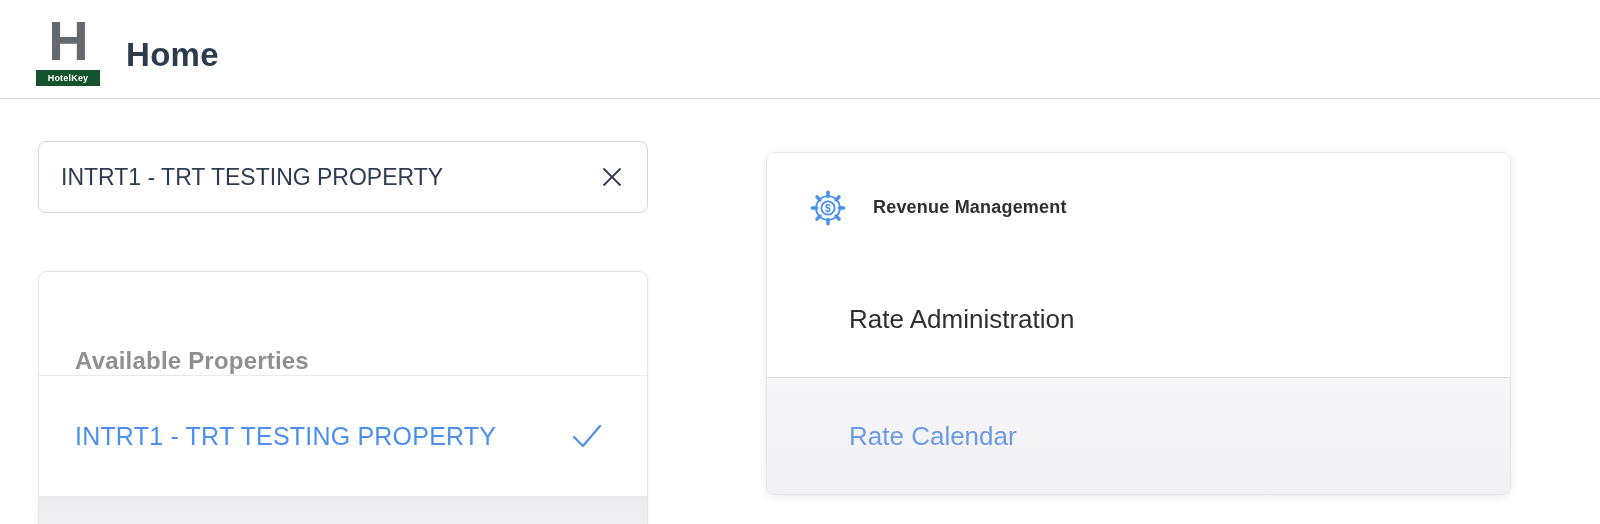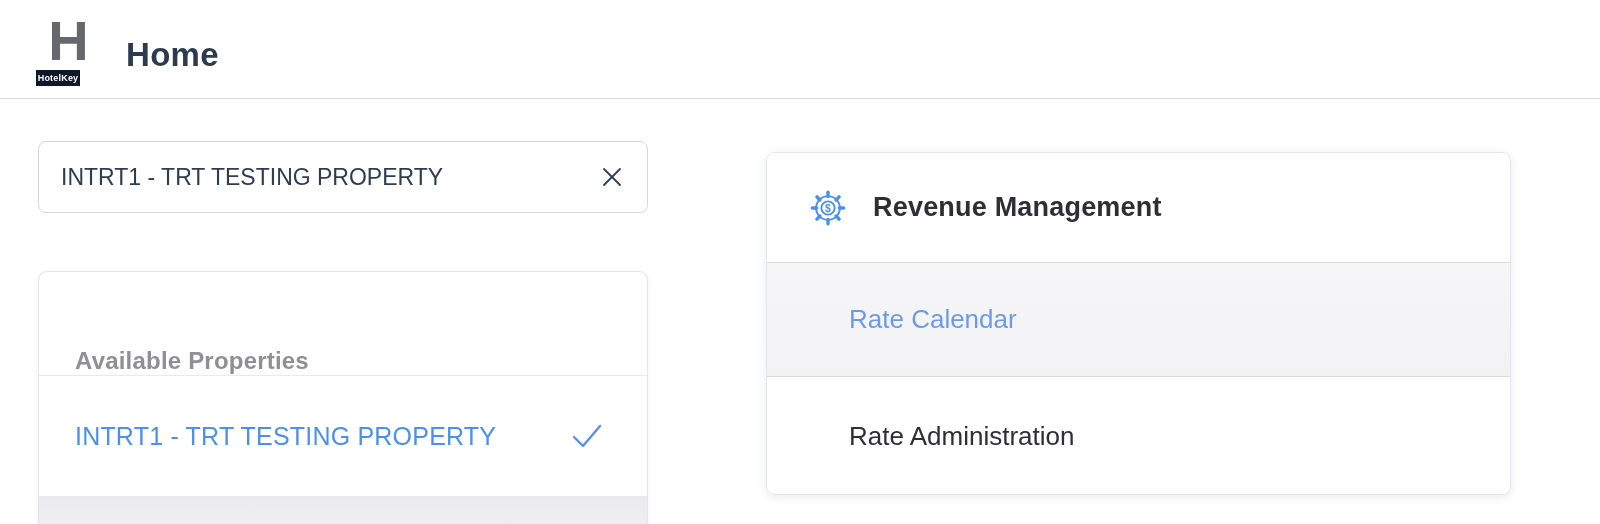--- a/index.html
+++ b/index.html
@@ -40,23 +40,23 @@
     font-weight: 700;
     line-height: 58px;
     color: #65696e;
     text-align: center;
     letter-spacing: -1px;
   }
   .logo-ribbon {
     position: absolute;
     left: 0;
     top: 58px;
-    width: 44px;
+    width: 64px;
     height: 16px;
-    background: #0f172a;
+    background: #14532d;
     color: #ffffff;
     font-size: 9px;
     font-weight: 700;
     line-height: 16px;
     text-align: center;
     letter-spacing: 0.2px;
   }
   .page-title {
     position: absolute;
     left: 118px;
@@ -175,21 +175,21 @@
   .menu-header {
     height: 109px;
     display: flex;
     align-items: center;
     padding-left: 42px;
     box-sizing: border-box;
     background: #ffffff;
   }
   .menu-title {
     margin-left: 26px;
-    font-size: 27px;
+    font-size: 18px;
     font-weight: 700;
     color: #2e2e33;
     letter-spacing: 0.2px;
   }
   .menu-item {
     height: 115px;
     display: flex;
     align-items: center;
     padding-left: 82px;
     box-sizing: border-box;
@@ -258,21 +258,21 @@
           <line x1="31.7" y1="8.3" x2="28.5" y2="11.5" stroke-width="3.6"></line>
           <line x1="8.3" y1="31.7" x2="11.5" y2="28.5" stroke-width="3.6"></line>
           <line x1="31.7" y1="31.7" x2="28.5" y2="28.5" stroke-width="3.6"></line>
           <circle cx="20" cy="20" r="12.5"></circle>
           <circle cx="20" cy="20" r="7"></circle>
         </g>
         <text x="20" y="24" text-anchor="middle" font-size="11" font-weight="bold" fill="#4a90f0" font-family="Liberation Sans, sans-serif">$</text>
       </svg>
       <span class="menu-title">Revenue Management</span>
     </div>
+    <div class="menu-item">
+      <span>Rate Administration</span>
+    </div>
     <div class="menu-item active">
       <span>Rate Calendar</span>
     </div>
-    <div class="menu-item">
-      <span>Rate Administration</span>
-    </div>
   </div>
 
 </div>
 
 </body></html>

